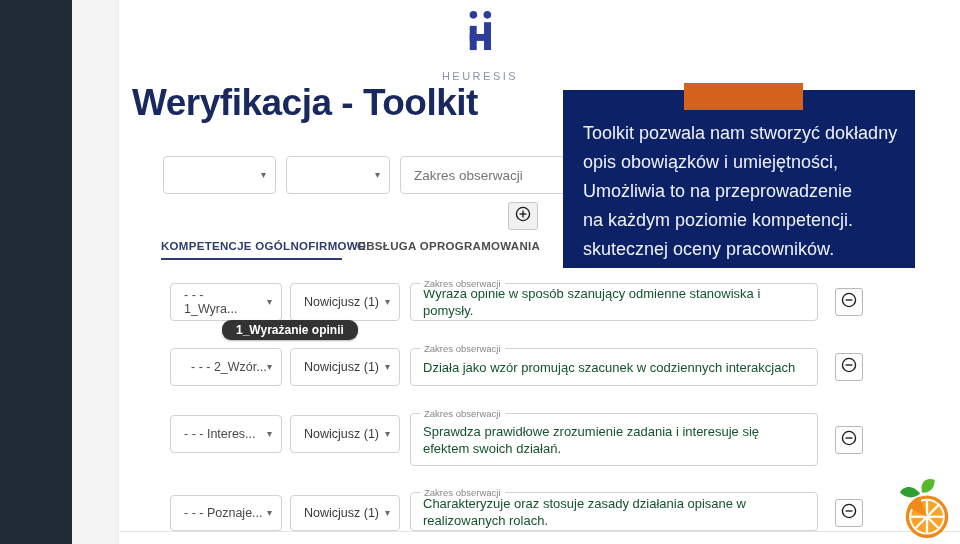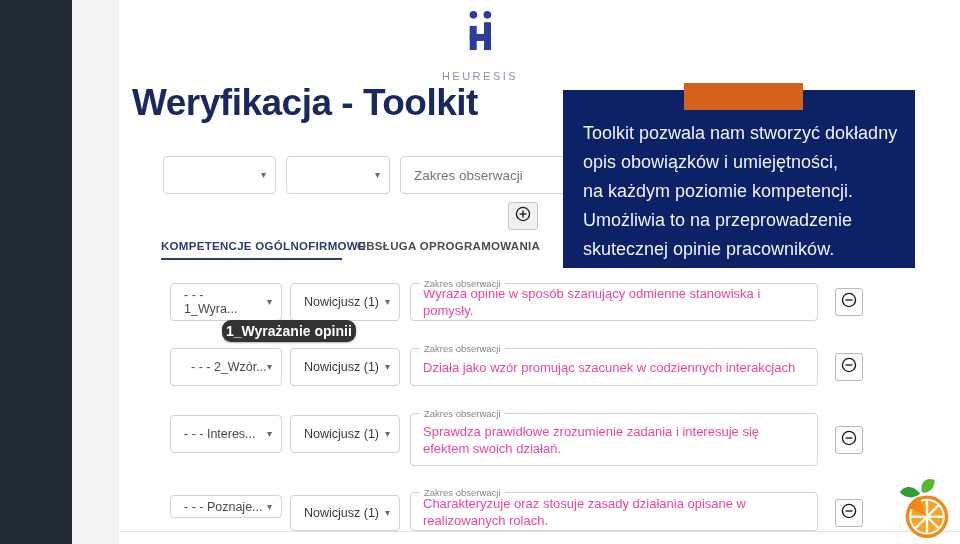--- a/index.html
+++ b/index.html
@@ -36,25 +36,25 @@
 
   .callout { position: absolute; left: 563px; top: 90px; width: 352px; height: 178px; background: #0d2166; z-index: 5; }
   .callout-accent { position: absolute; left: 684px; top: 83px; width: 119px; height: 27px; background: #d4611c; z-index: 6; }
   .callout-text { position: absolute; left: 583px; top: 119px; z-index: 7; color: #eef2fa; font-size: 18px; line-height: 29px; }
 
   .row-dd-comp { position: absolute; width: 112px; height: 38px; }
   .row-dd-comp .dashes { letter-spacing: 0; color: #4a4a4a; }
   .row-dd-level { position: absolute; width: 110px; height: 38px; }
   .scope { position: absolute; background: #fff; border: 1px solid #d2d2d2; border-radius: 4px; padding: 0 12px; display: flex; align-items: center; }
   .scope-label { position: absolute; top: -7px; left: 9px; background: #fff; padding: 0 4px; font-size: 9.5px; color: #878787; line-height: 13px; }
-  .scope-text { font-size: 13px; color: #ec4899; line-height: 17px; }
+  .scope-text { font-size: 13px; color: #14532d; line-height: 17px; }
 
   .minus-btn { position: absolute; width: 28px; height: 28px; background: #fdfdfd; border: 1px solid #b9b9b9; border-radius: 3px; display: flex; align-items: center; justify-content: center; cursor: pointer; }
 
-  .tooltip { position: absolute; left: 222px; top: 320px; background: #333333; color: #fff; font-size: 14px; font-weight: 700; padding: 3px 4px; border-radius: 9px; z-index: 8; white-space: nowrap; box-shadow: 0 1px 2px rgba(0,0,0,.3); }
+  .tooltip { position: absolute; left: 222px; top: 320px; background: #333333; color: #fff; font-size: 12px; font-weight: 700; padding: 3px 14px; border-radius: 9px; z-index: 8; white-space: nowrap; box-shadow: 0 1px 2px rgba(0,0,0,.3); }
 
   .bottom-divider { position: absolute; left: 120px; top: 531px; width: 840px; height: 1px; background: #e3e3e3; }
 
   .fruit-logo { position: absolute; left: 898px; top: 478px; width: 58px; height: 62px; }
 </style>
 </head>
 <body>
 
 <div class="stage">
 
@@ -101,23 +101,23 @@
 
   <div class="tab tab-active">KOMPETENCJE OGÓLNOFIRMOWE</div>
   <div class="tab tab-inactive">OBSŁUGA OPROGRAMOWANIA</div>
   <div class="tab-underline"></div>
 
   <div class="callout"></div>
   <div class="callout-accent"></div>
   <div class="callout-text">
     <div>Toolkit pozwala nam stworzyć dokładny</div>
     <div>opis obowiązków i umiejętności,</div>
+    <div>Umożliwia to na przeprowadzenie</div>
     <div>na każdym poziomie kompetencji.</div>
-    <div>Umożliwia to na przeprowadzenie</div>
-    <div>skutecznej opinie pracowników.</div>
+    <div>skutecznej oceny pracowników.</div>
   </div>
 
   <div class="field dd row-dd-comp" style="left:170px; top:283px;gap:8px;">
     <span class="dashes">-  -  -  1_Wyra...</span>
     <span class="chev">▾</span>
   </div>
   <div class="field dd row-dd-level" style="left:290px; top:283px;">
     <span>Nowicjusz (1)</span>
     <span class="chev">▾</span>
   </div>
@@ -170,21 +170,21 @@
   </div>
   <div class="minus-btn" style="left:835px; top:426px;">
     <span>
       <svg width="18" height="18" viewBox="0 0 20 20">
         <circle cx="10" cy="10" r="7.3" fill="none" stroke="#1a1a1a" stroke-width="1.5"></circle>
         <line x1="6.2" y1="10" x2="13.8" y2="10" stroke="#1a1a1a" stroke-width="1.5"></line>
       </svg>
     </span>
   </div>
 
-  <div class="field dd row-dd-comp" style="left:170px; top:495px; height:23px;">
+  <div class="field dd row-dd-comp" style="left:170px; top:495px; height:36px;">
     <span class="dashes">-  -  -  Poznaje...</span>
     <span class="chev">▾</span>
   </div>
   <div class="field dd row-dd-level" style="left:290px; top:495px; height:36px;">
     <span>Nowicjusz (1)</span>
     <span class="chev">▾</span>
   </div>
   <div class="scope" style="left:410px; top:492px; width:408px; height:39px;">
     <span class="scope-label">Zakres obserwacji</span>
     <span class="scope-text">Charakteryzuje oraz stosuje zasady działania opisane w realizowanych rolach.</span>

